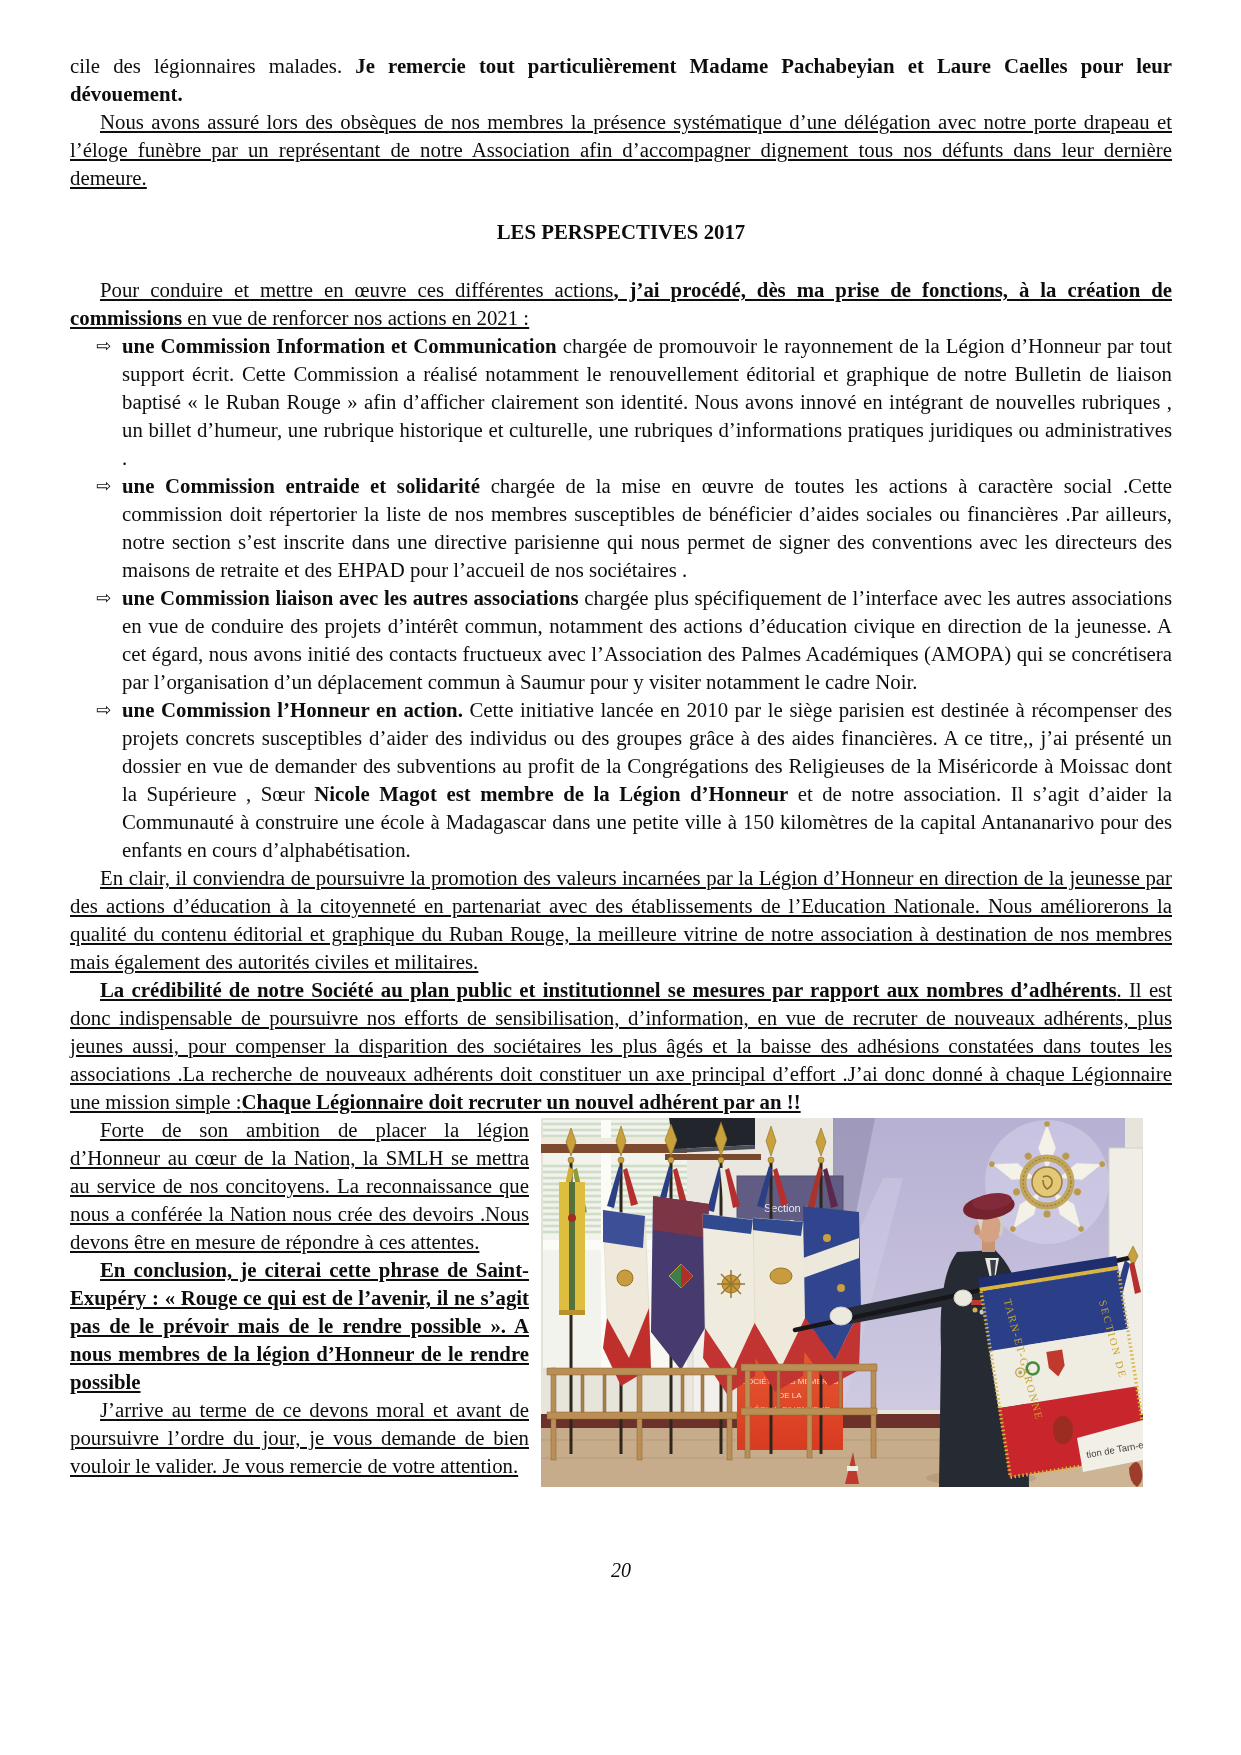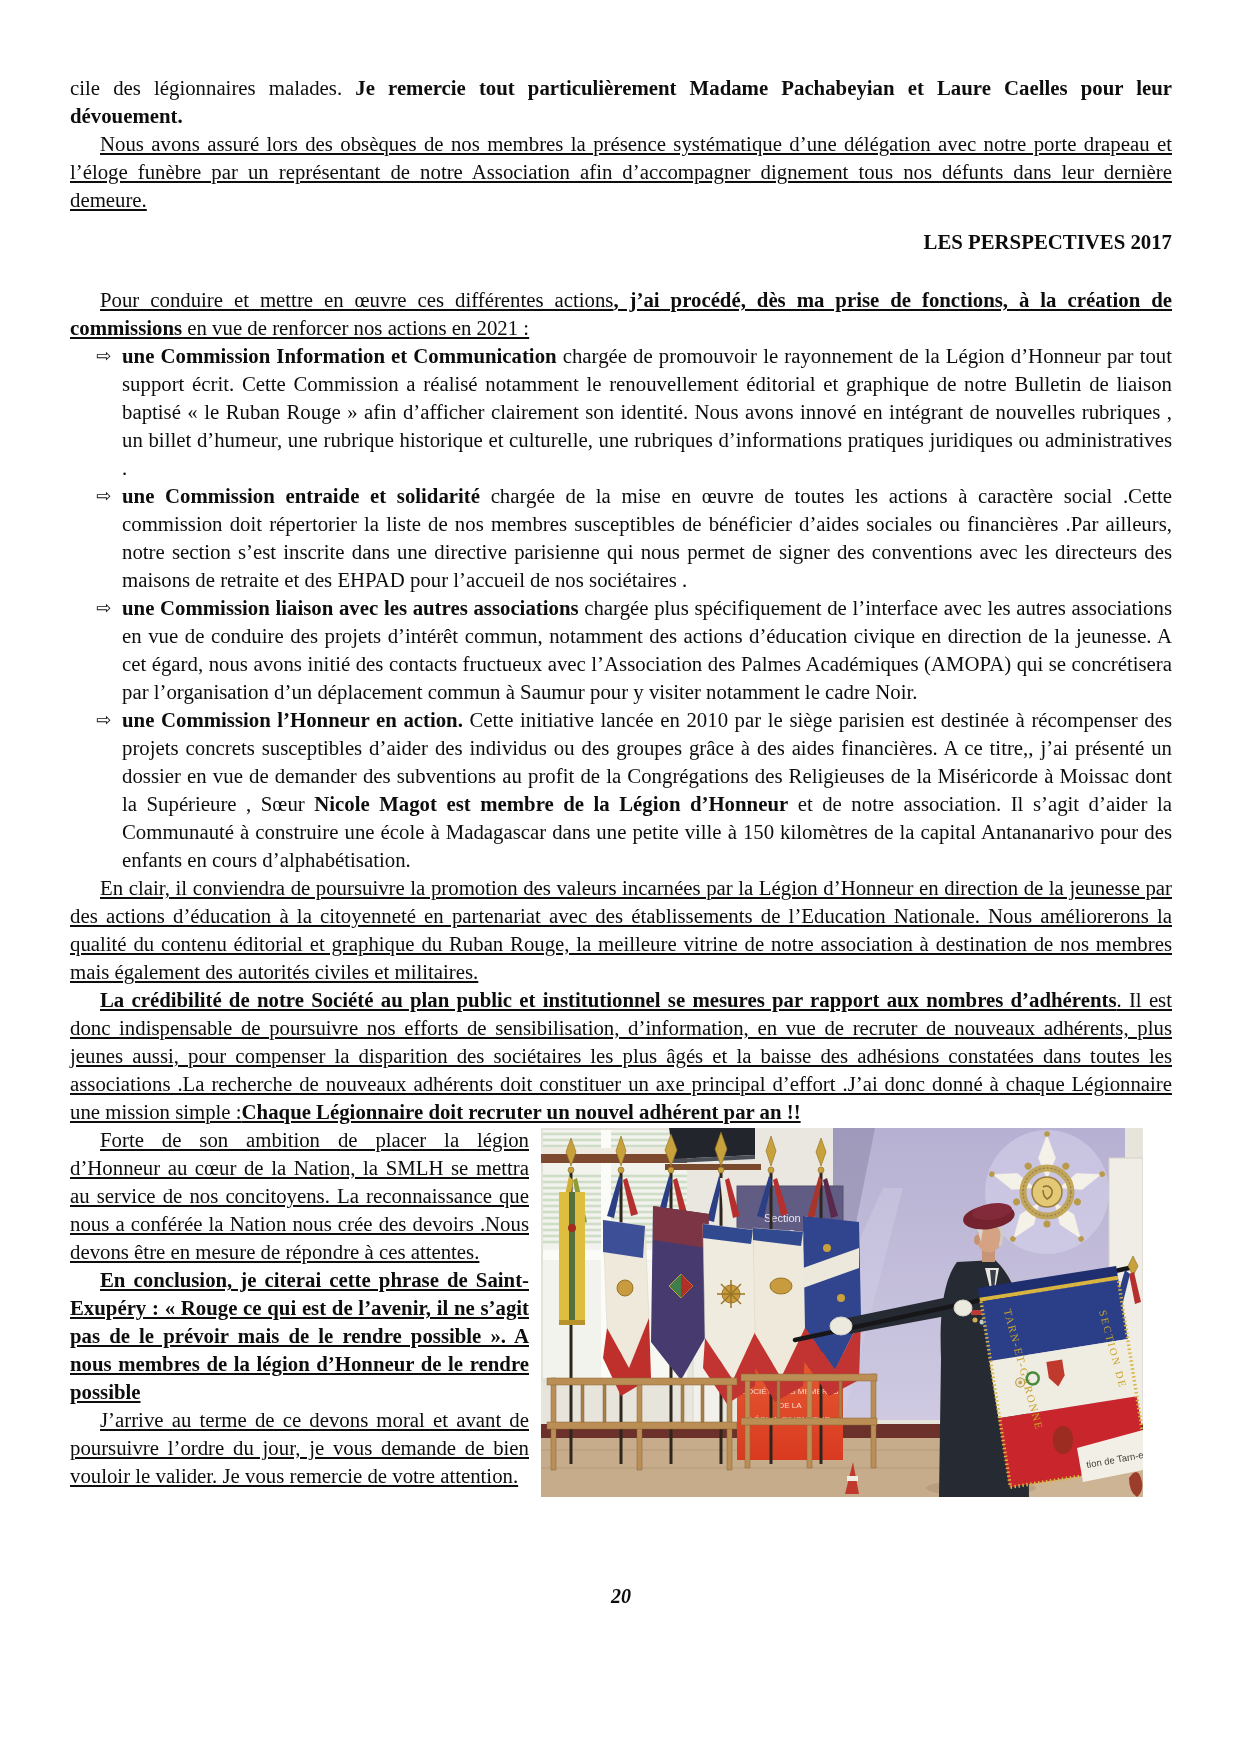--- a/index.html
+++ b/index.html
@@ -2,43 +2,43 @@
 <html><head>
 <meta charset="utf-8">
 <style>
   html,body{margin:0;padding:0;}
   body{
     width:1241px;height:1755px;background:#ffffff;color:#0d0d0d;
     font-family:"Liberation Serif", serif;
     font-size:20.8px;line-height:28px;
     overflow:hidden;
   }
-  .content{margin:0 69px 0 70px;padding-top:74px;}
+  .content{margin:0 69px 0 70px;padding-top:52px;}
   p{margin:0;text-align:justify;}
   p.indent{text-indent:30px;text-decoration:underline;}
   b{font-weight:bold;}
   h2.heading{
-    font-size:20.8px;line-height:28px;margin:14px 0 30px 0;
-    font-weight:bold;text-align:right;
+    font-size:20.8px;line-height:28px;margin:26px 0 30px 0;
+    font-weight:bold;text-align:center;
   }
   .list{margin:0;}
   .li{display:flex;}
   .li .arrow{
     width:52px;min-width:52px;box-sizing:border-box;padding-left:26px;
     font-family:"DejaVu Sans", sans-serif;font-size:18px;line-height:28px;color:#111;
   }
   .li .txt{flex:1;text-align:justify;}
   .p4{}
   .wrap{position:relative;min-height:420px;}
   .wrap-text{width:459px;}
   .photo{
     position:absolute;left:471px;top:2px;width:602px;height:369px;
     overflow:hidden;
   }
-  .footer{margin-top:36px;text-align:center;font-weight:bold;font-style:italic;font-size:20px;}
+  .footer{margin-top:20px;text-align:center;font-weight:normal;font-style:italic;font-size:20px;}
   svg text{user-select:none;}
 </style>
 </head>
 <body>
 
 <div class="content">
 
   <p><span>cile des légionnaires malades. </span><b>Je remercie  tout particulièrement Madame Pachabeyian et Laure Caelles pour leur dévouement.</b></p>
 
   <p class="indent"><span>Nous avons assuré lors des obsèques de nos membres la présence systématique d’une délégation avec notre porte drapeau et l’éloge funèbre par un représentant de notre Association afin d’accompagner dignement tous nos défunts dans leur dernière demeure.</span></p>

